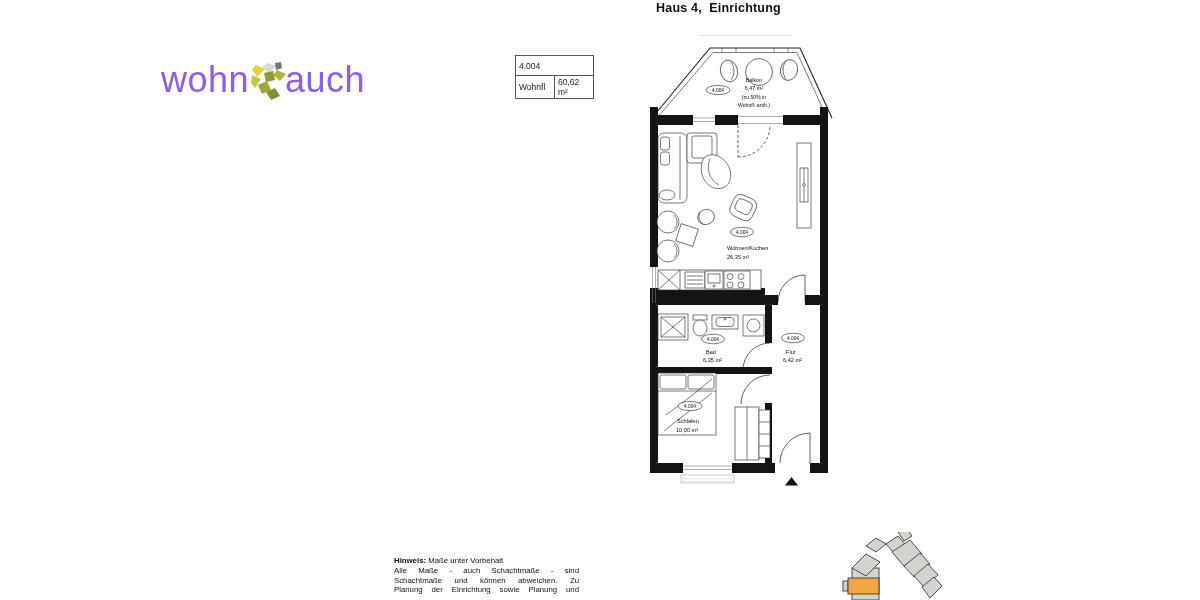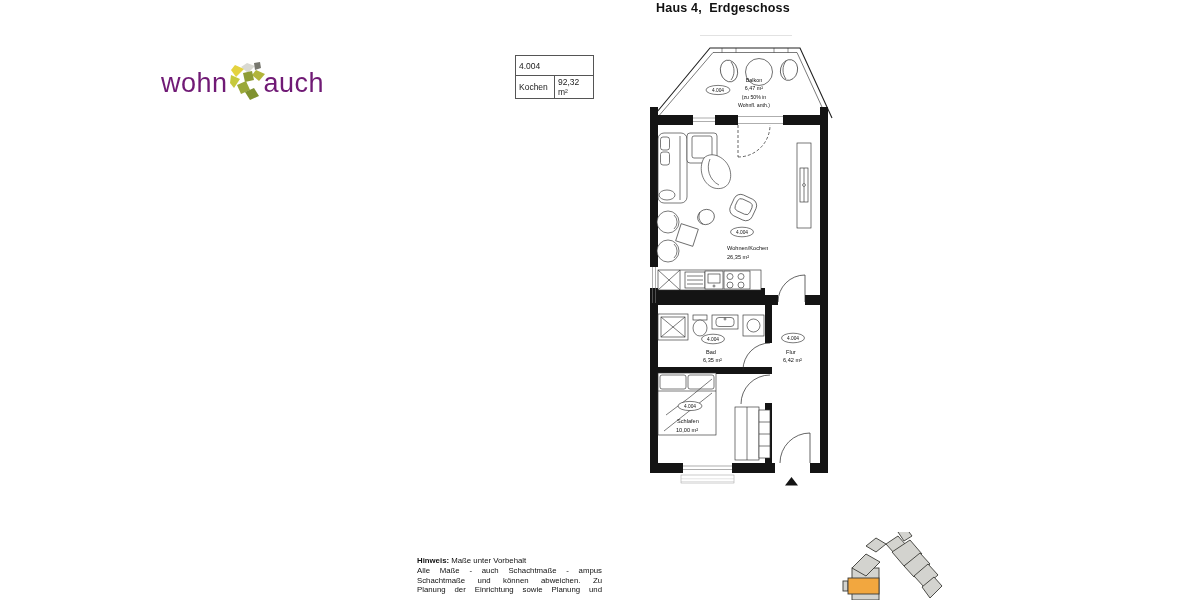--- a/index.html
+++ b/index.html
@@ -6,42 +6,42 @@
   body{
     width:1200px;height:600px;position:relative;background:#ffffff;
     overflow:hidden;font-family:"Liberation Sans",sans-serif;color:#1a1a1a;
   }
   .sheet-title{
     position:absolute;left:656px;top:1px;font-size:12.5px;font-weight:600;
     letter-spacing:.2px;white-space:pre;color:#111;
   }
   .title-rule{position:absolute;left:700px;top:35px;width:92px;height:1px;background:#e2e2e2;}
   .logo{
-    position:absolute;left:161px;top:62px;display:flex;align-items:center;
-    color:#701a75;font-size:27px;letter-spacing:.5px;line-height:1;
+    position:absolute;left:161px;top:62px;display:flex;align-items:flex-start;
+    color:#8b5cf6;font-size:36px;letter-spacing:.5px;line-height:1;
   }
   .logo .mark{width:38px;height:38px;margin:0 -3px 4px 1px;}
   .info-table{
     position:absolute;left:515px;top:55px;width:79px;border-collapse:collapse;
     font-size:8.5px;color:#222;table-layout:fixed;
   }
   .info-table td{border:1px solid #555;padding:1px 3px;height:17px;vertical-align:middle;background:#fff;}
   .plan-wrap{position:absolute;left:640px;top:40px;width:200px;height:460px;}
   .siteplan-wrap{position:absolute;left:836px;top:532px;width:126px;height:68px;}
   .hinweis{
-    position:absolute;left:417px;top:556px;width:185px;font-size:7.8px;
+    position:absolute;left:394px;top:556px;width:185px;font-size:7.8px;
     line-height:9.8px;color:#111;
   }
   .hinweis .jline{text-align:justify;text-align-last:justify;}
   svg text{font-family:"Liberation Sans",sans-serif;fill:#111;}
 </style>
 </head>
 <body>
 
-<div class="sheet-title">Haus 4,  Erdgeschoss</div>
+<div class="sheet-title">Haus 4,  Einrichtung</div>
 <div class="title-rule"></div>
 
 <div class="logo">
   <span>wohn</span>
   <svg class="mark" viewBox="0 0 36 38" aria-hidden="true">
     <polygon points="17,1 25,4 18,11 11,5" fill="#d9d9d2"></polygon>
     <polygon points="24,1 30,0 31,6 25,8" fill="#77776f"></polygon>
     <polygon points="5,3 14,7 6,15 1,8" fill="#e4d23f"></polygon>
     <polygon points="1,13 10,17 4,26 0,21" fill="#c6c93d"></polygon>
     <polygon points="26,8 35,12 29,19 22,13" fill="#b2b53a"></polygon>
@@ -51,22 +51,22 @@
   </svg>
   <span>auch</span>
 </div>
 
 <table class="info-table">
   <tbody>
       <tr>
         <td colspan="2">4.004</td>
       </tr>
   <tr>
-    <td style="width:39px">Kochen</td>
-    <td>92,32 m²</td>
+    <td style="width:39px">Wohnfl</td>
+    <td>60,62 m²</td>
   </tr>
 </tbody>
   </table>
 
 <div class="plan-wrap">
 <svg viewBox="0 0 200 460" width="200" height="460">
 
   <g fill="none" stroke="#222">
     <path d="M 12,78 L 70,8 L 160,8 L 192,78" stroke-width="1.1"></path>
     <path d="M 17,78 L 73,12.5 L 157,12.5 L 187,78" stroke-width="0.6"></path>
@@ -225,21 +225,21 @@
       <text x="50" y="367.8" font-size="4.8" text-anchor="middle">4.004</text>
       <text x="37" y="383" font-size="5.6">Schlafen</text>
       <text x="36" y="392" font-size="5.6">10,00 m²</text>
     </g>
   </g>
 </svg>
 </div>
 
 <div class="hinweis">
   <div><b>Hinweis:</b> <span>Maße unter Vorbehalt</span></div>
-  <div class="jline">Alle Maße - auch Schachtmaße - ampus</div>
+  <div class="jline">Alle Maße - auch Schachtmaße - sind</div>
   <div class="jline">Schachtmaße und können abweichen. Zu</div>
   <div class="jline">Planung der Einrichtung sowie Planung und</div>
 </div>
 
 <div class="siteplan-wrap">
 <svg viewBox="0 0 126 68" width="126" height="68">
   <g stroke="#3a3a36" stroke-width="0.9">
     <rect x="16" y="36" width="27" height="32" fill="#D3D3CF"></rect>
     <polygon points="16,36 30,22 44,30 30,44" fill="#D3D3CF"></polygon>
     <polygon points="30,14 40,6 50,12 40,20" fill="#D3D3CF"></polygon>

